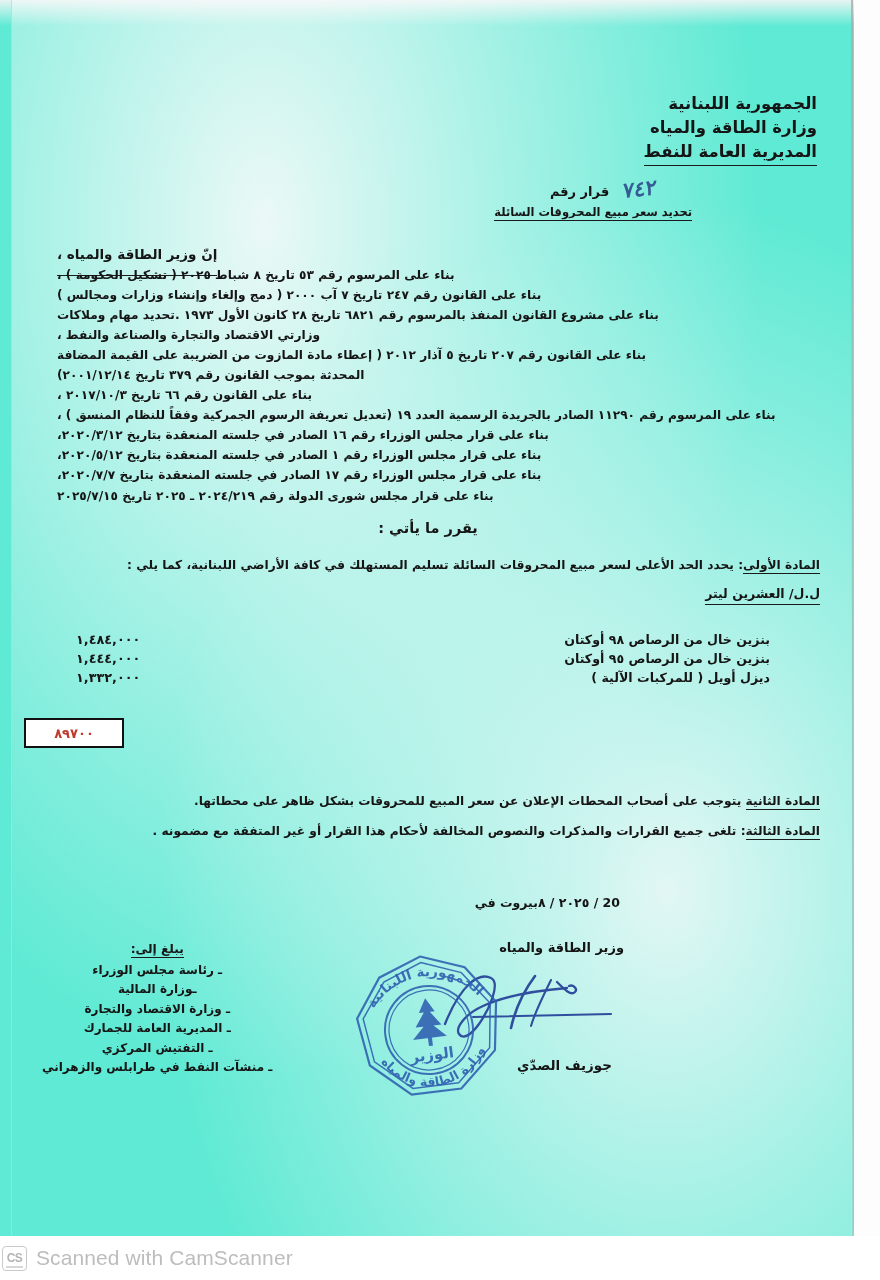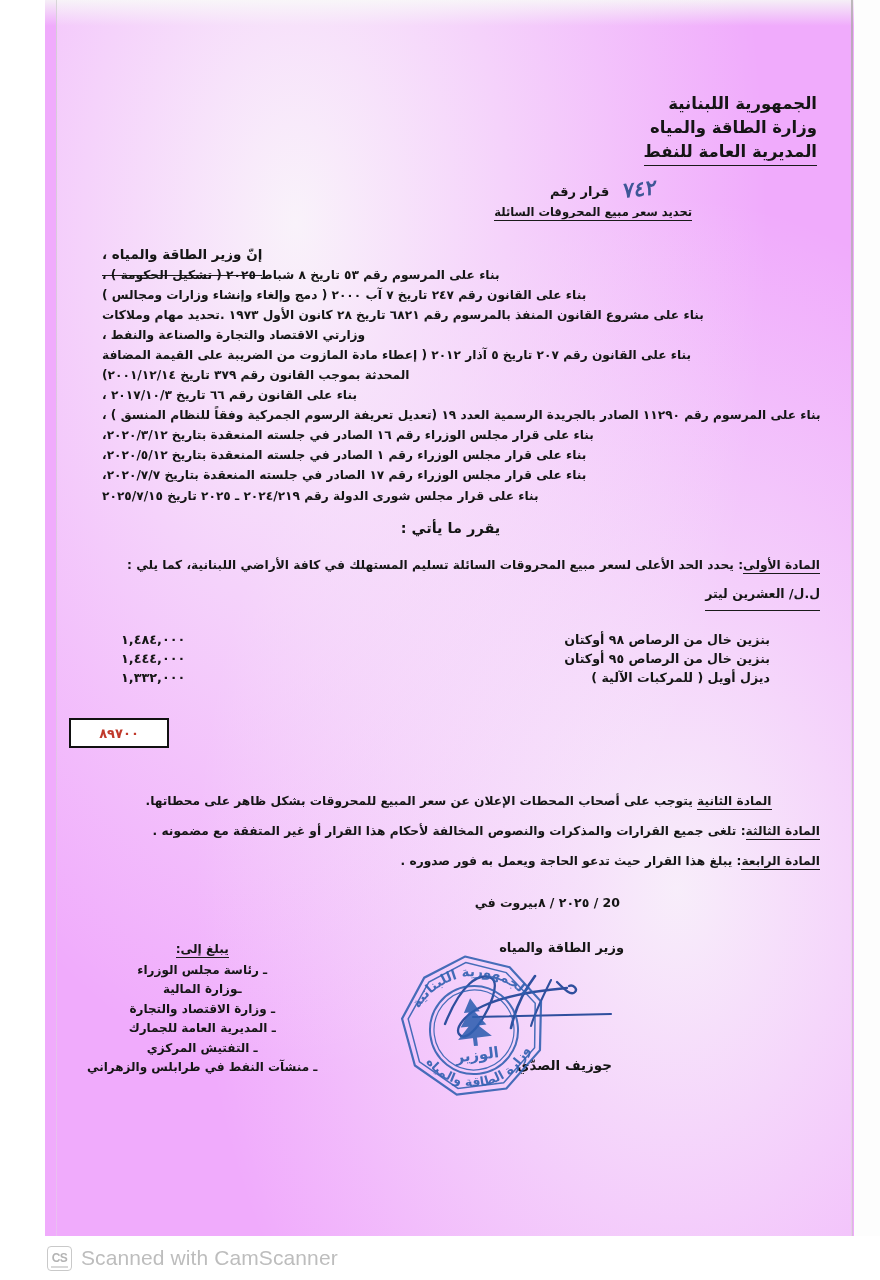--- a/index.html
+++ b/index.html
@@ -12,23 +12,22 @@
     height: 1280px;
     position: relative;
     font-family: "DejaVu Sans", sans-serif;
     overflow: hidden;
   }
 
   
   #scan-page {
     position: absolute;
     inset: 0;
-    background: #f0abfc;
+    background: #5eead4;
     overflow: hidden;
-    margin-left: 45px;
   }
   .scan-edge-left {
     position: absolute;
     left: 11px; top: 0; bottom: 0;
     width: 1px;
     background: linear-gradient(to bottom, rgba(210,210,210,.85), rgba(225,225,225,.35));
   }
   .scan-edge-right {
     position: absolute;
     right: 27px; top: 0; bottom: 44px;
@@ -162,32 +161,32 @@
     font-size: 12.2px;
     font-weight: bold;
     line-height: 1.55;
     text-align: right;
   }
   .article .label {
     border-bottom: 1.1px solid #1a1a1a;
     padding-bottom: 1px;
   }
   #article-one { top: 556px; }
-  #article-two { top: 792px; text-align: center; }
+  #article-two { top: 792px; }
   #article-three { top: 822px; }
   #article-four { top: 852px; }
 
   .unit-header {
     position: absolute;
     top: 586px;
     right: 32px;
     font-size: 12.5px;
     font-weight: bold;
     border-bottom: 1.2px solid #1a1a1a;
-    padding-bottom: 9px;
+    padding-bottom: 3px;
   }
 
   
   #price-table {
     position: absolute;
     top: 632px;
     right: 32px;
     left: 32px;
   }
   .price-row {
@@ -424,23 +423,20 @@
 
     <div id="fx-box">
       <span class="v">٨٩٧٠٠</span>
     </div>
 
     <div class="article" id="article-two">
       <span class="label">المادة الثانية</span><span> يتوجب على أصحاب المحطات الإعلان عن سعر المبيع للمحروقات بشكل ظاهر على محطاتها.</span>
     </div>
     <div class="article" id="article-three">
       <span class="label">المادة الثالثة</span><span>: تلغى جميع القرارات والمذكرات والنصوص المخالفة لأحكام هذا القرار أو غير المتفقة مع مضمونه .</span>
-    </div>
-    <div class="article" id="article-four">
-      <span class="label">المادة الرابعة</span><span>: يبلغ هذا القرار حيث تدعو الحاجة ويعمل به فور صدوره .</span>
     </div>
 
     <div class="date-line">
       <span class="d">٢٠٢٥ / ٨ / 20</span><span>بيروت في</span>
     </div>
 
     <div class="signer-title">وزير الطاقة والمياه</div>
     <svg id="signature" viewBox="0 0 175 95">
       <g fill="none" stroke="#2f4f9e" stroke-width="2.3" stroke-linecap="round">
         <path d="M6,62 C22,22 40,10 52,16 C62,21 50,48 40,62 C32,73 24,78 20,72 C16,66 26,52 44,44 C70,32 104,28 128,26"></path>

